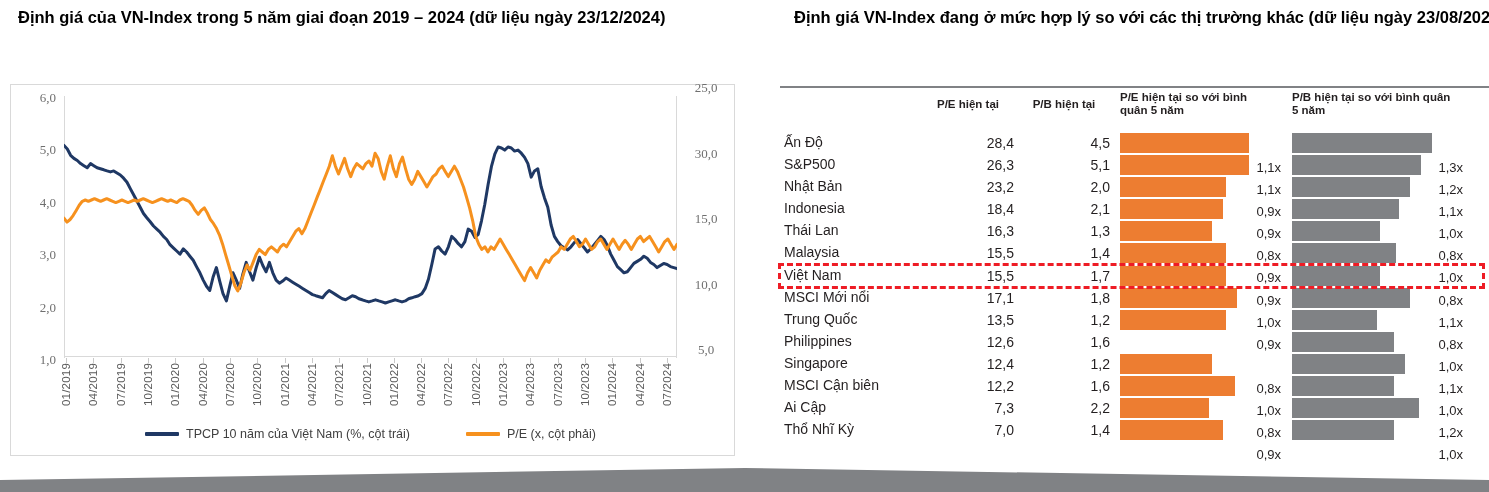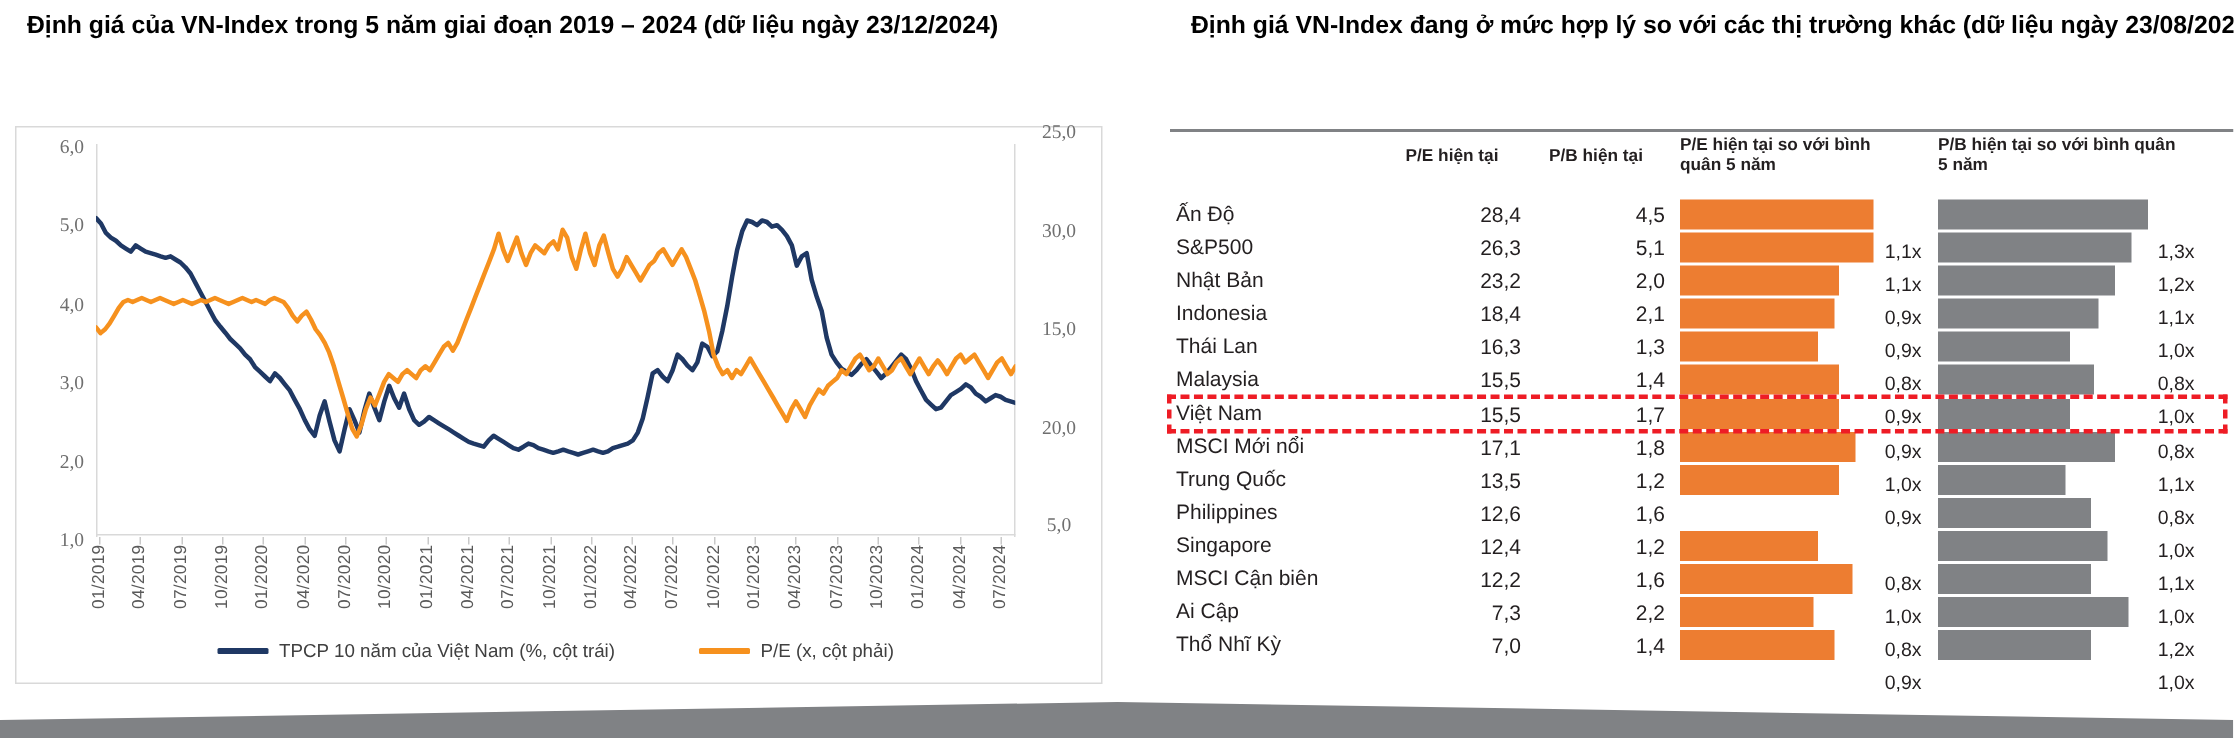--- a/index.html
+++ b/index.html
@@ -86,21 +86,21 @@
       <div>5,0</div>
       <div>4,0</div>
       <div>3,0</div>
       <div>2,0</div>
       <div>1,0</div>
     </div>
   <div class="y-axis" id="y-right">
       <div style="height: 65.5px;">25,0</div>
       <div style="height: 65.5px;">30,0</div>
       <div style="height: 65.5px;">15,0</div>
-      <div style="height: 65.5px;">20,0</div>
+      <div style="height: 65.5px;">10,0</div>
       <div style="height: 65.5px;">5,0</div>
     </div>
 
   <div class="axis-line" id="axis-v-left"></div>
   <div class="axis-line" id="axis-v-right"></div>
   <div class="axis-line" id="axis-h"></div>
 
   <div id="plot">
       <svg width="613" height="260" viewBox="0 0 613 260">
         <polyline points="0.0,49.4 3.3,53.0 6.6,59.3 9.9,62.4 13.3,64.5 16.6,67.6 19.9,69.7 23.2,71.8 26.5,67.6 29.8,69.7 33.1,71.8 36.4,72.8 39.8,73.8 43.1,74.9 46.4,75.9 49.7,74.9 53.0,77.0 56.3,79.0 59.6,82.2 63.0,86.3 66.3,92.6 69.6,98.8 72.9,105.0 76.2,111.3 79.5,117.5 82.8,121.7 86.2,125.8 89.5,130.0 92.8,133.1 96.1,136.2 99.4,140.4 102.7,143.5 106.0,148.7 109.3,151.8 112.7,155.0 116.0,158.1 119.3,152.9 122.6,156.0 125.9,160.2 129.2,164.3 132.5,170.6 135.9,176.8 139.2,184.1 142.5,190.3 145.8,194.5 149.1,181.0 152.4,171.6 155.7,185.1 159.0,197.6 162.4,204.9 165.7,190.3 169.0,176.8 172.3,184.1 175.6,192.4 178.9,177.8 182.2,166.4 185.6,175.8 188.9,184.1 192.2,171.6 195.5,161.2 198.8,169.5 202.1,175.8 205.4,166.4 208.8,176.8 212.1,184.1 215.4,187.2 218.7,185.1 222.0,182.0 225.3,184.1 228.6,186.2 231.9,188.2 235.3,190.3 238.6,192.4 241.9,194.5 245.2,196.6 248.5,198.6 251.8,199.7 255.1,200.7 258.5,201.8 261.8,197.6 265.1,194.5 268.4,196.6 271.7,198.6 275.0,200.7 278.3,202.8 281.6,203.8 285.0,201.8 288.3,199.7 291.6,200.7 294.9,202.8 298.2,203.8 301.5,204.9 304.8,205.9 308.2,204.9 311.5,203.8 314.8,204.9 318.1,205.9 321.4,207.0 324.7,205.9 328.0,204.9 331.4,203.8 334.7,204.9 338.0,205.9 341.3,204.9 344.6,202.8 347.9,201.8 351.2,200.7 354.5,199.7 357.9,197.6 361.2,192.4 364.5,183.0 367.8,168.5 371.1,152.9 374.4,150.8 377.7,155.0 381.1,158.1 384.4,150.8 387.7,140.4 391.0,143.5 394.3,147.7 397.6,150.8 400.9,145.6 404.2,133.1 407.6,135.2 410.9,141.4 414.2,138.3 417.5,124.8 420.8,108.2 424.1,88.4 427.4,70.7 430.8,58.2 434.1,51.0 437.4,52.0 440.7,54.1 444.0,51.0 447.3,52.0 450.6,55.1 454.0,54.1 457.3,57.2 460.6,61.4 463.9,67.6 467.2,81.1 470.5,74.9 473.8,72.8 477.1,90.5 480.5,101.9 483.8,111.3 487.1,129.0 490.4,140.4 493.7,145.6 497.0,149.8 500.3,151.8 503.7,153.9 507.0,150.8 510.3,146.6 513.6,143.5 516.9,147.7 520.2,151.8 523.5,156.0 526.8,152.9 530.2,148.7 533.5,144.6 536.8,140.4 540.1,143.5 543.4,149.8 546.7,158.1 550.0,164.3 553.4,170.6 556.7,173.7 560.0,176.8 563.3,175.8 566.6,171.6 569.9,167.4 573.2,165.4 576.6,163.3 579.9,160.2 583.2,162.2 586.5,166.4 589.8,168.5 593.1,171.6 596.4,169.5 599.7,167.4 603.1,168.5 606.4,170.6 609.7,171.6 613.0,172.6" fill="none" stroke="#1F3864" stroke-width="3" stroke-linejoin="round" stroke-linecap="round"></polyline>

